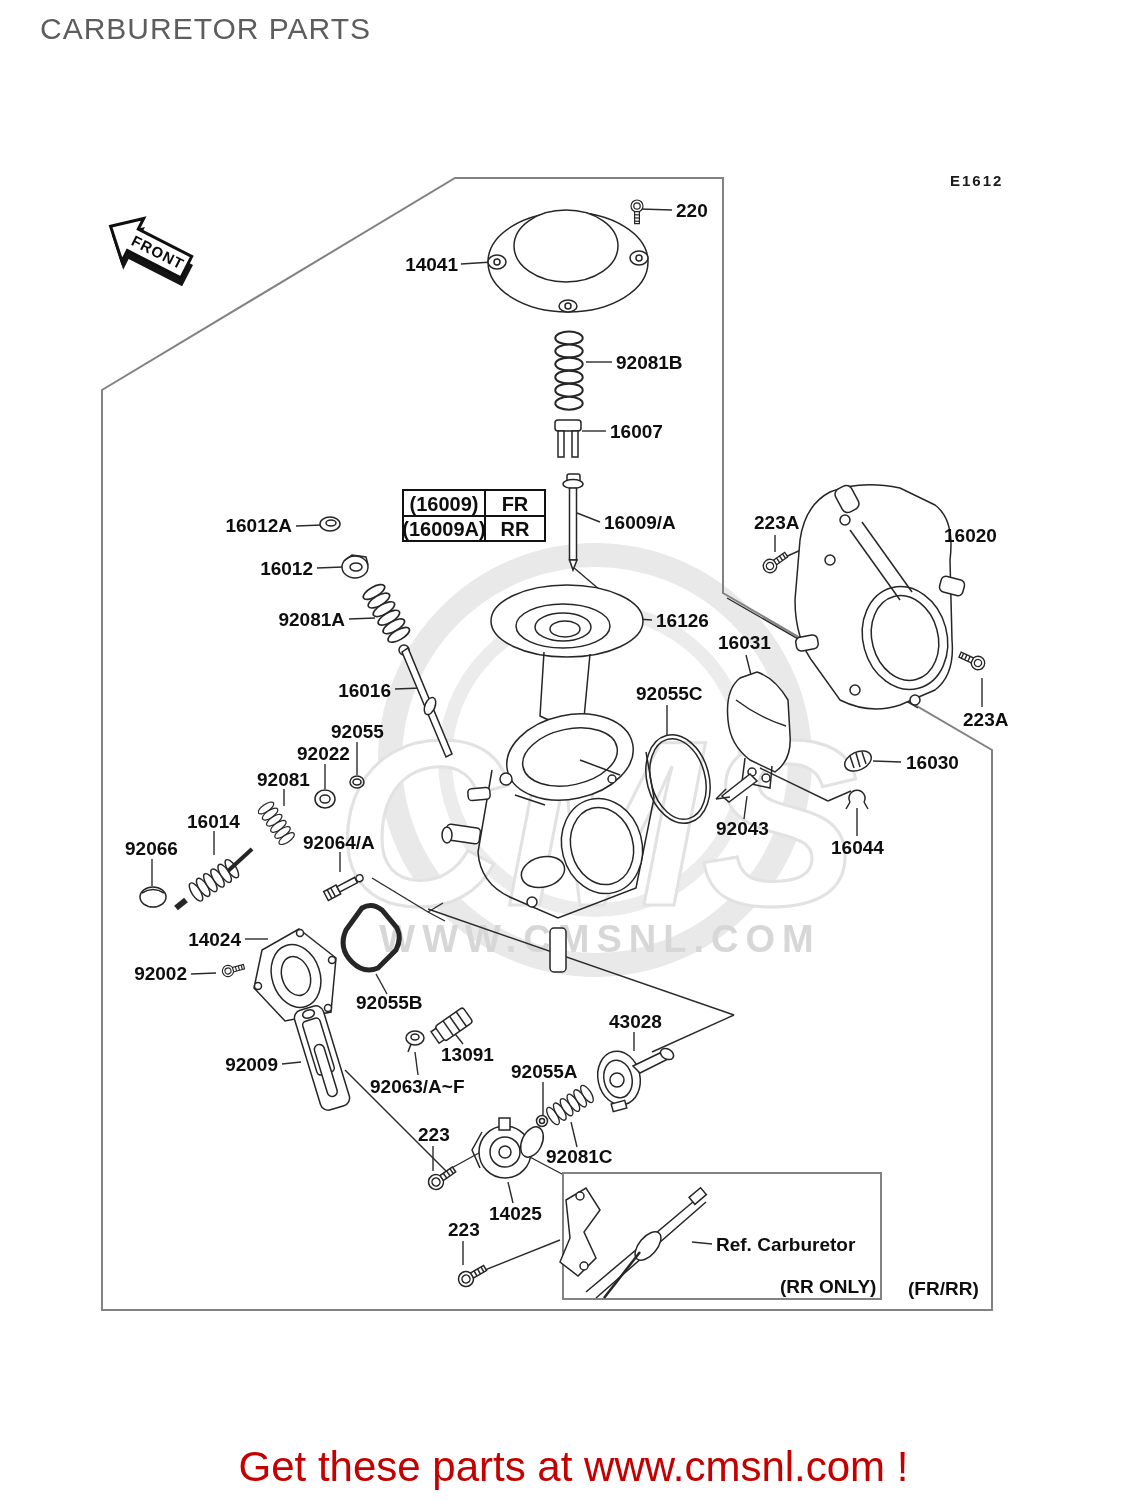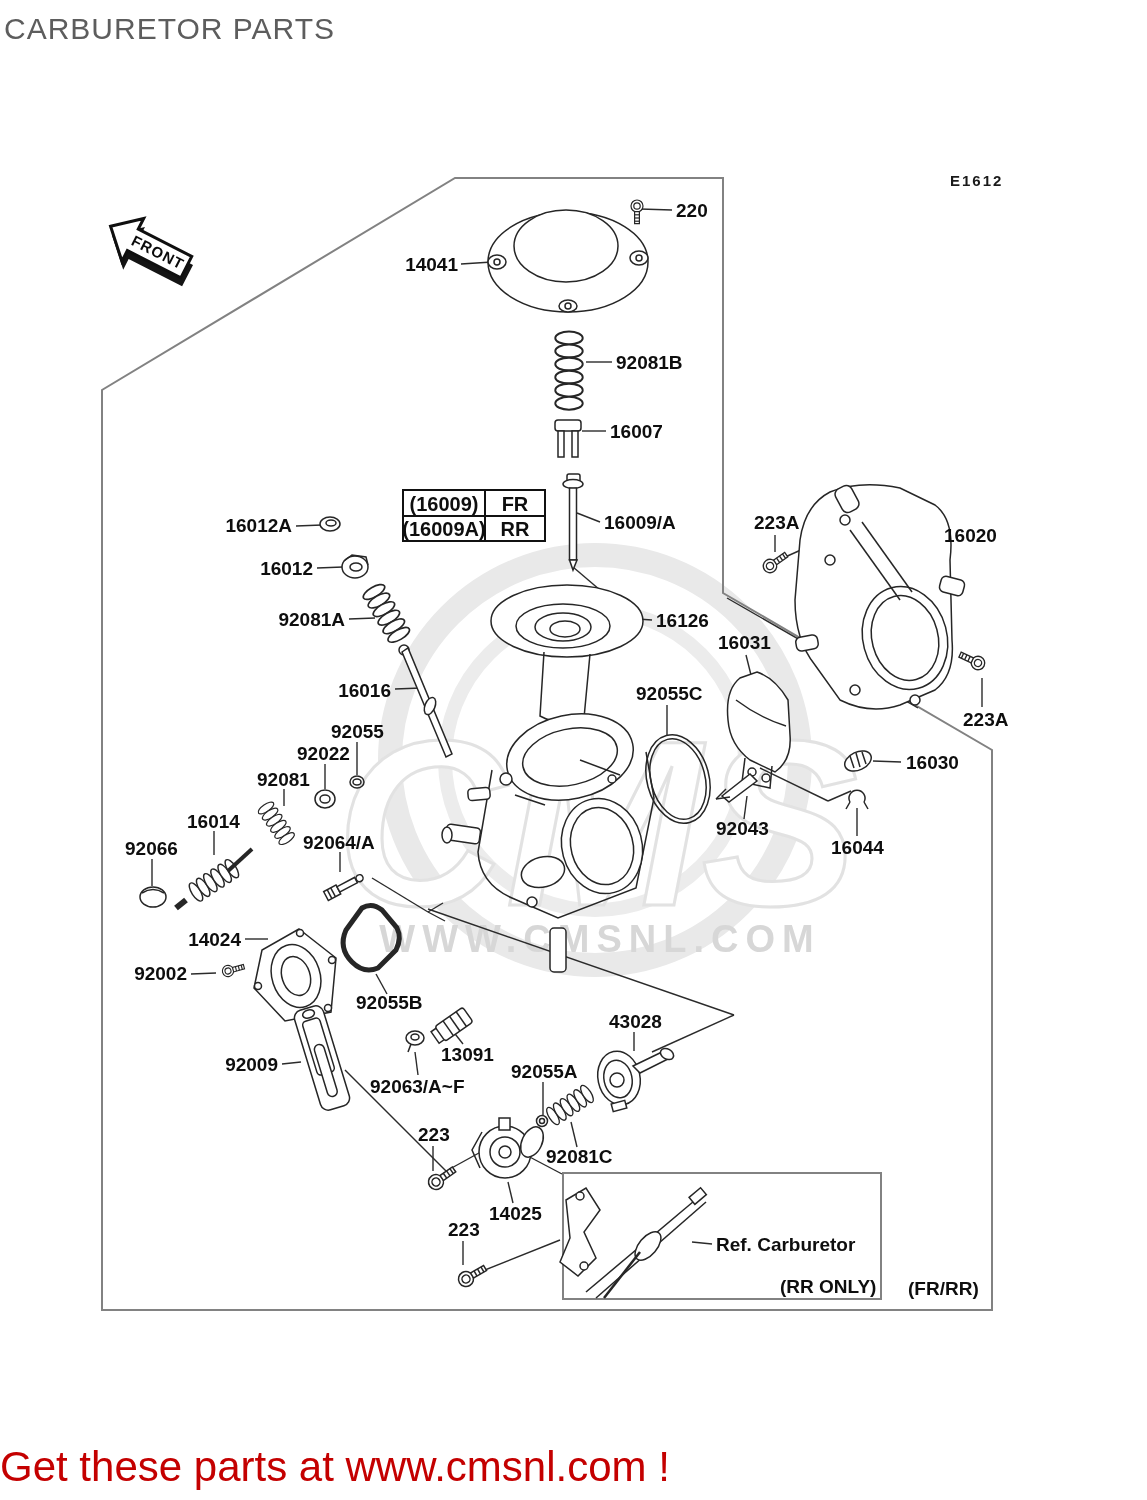--- a/index.html
+++ b/index.html
@@ -1,20 +1,20 @@
 <!DOCTYPE html>
 <html><head>
 <meta charset="utf-8">
 <style>
   html,body{margin:0;padding:0;background:#fff;}
   body{width:1147px;height:1500px;position:relative;overflow:hidden;
        font-family:"Liberation Sans", sans-serif;}
-  .page-title{position:absolute;left:4px;top:12px;font-size:30px;color:#5d5d5d;
+  .page-title{position:absolute;left:40px;top:12px;font-size:30px;color:#5d5d5d;
               letter-spacing:1px;}
-  .footer-link{position:absolute;left:0;top:1443px;width:100%;
+  .footer-link{position:absolute;left:0;top:1443px;width:100%;text-align:center;
                font-size:42px;color:#c40000;cursor:pointer;}
   svg{position:absolute;left:0;top:0;}
   .lbl{font-family:"Liberation Sans", sans-serif;font-weight:bold;font-size:19px;
        fill:#0e0e0e;}
   .lbl.end{text-anchor:end;}
   .code{font-family:"Liberation Sans", sans-serif;font-weight:bold;font-size:15px;
         fill:#1a1a1a;letter-spacing:2px;}
   .tbl{font-family:"Liberation Sans", sans-serif;font-weight:bold;font-size:20px;
        fill:#0e0e0e;text-anchor:middle;}
   .wm-big{font-family:"Liberation Sans", sans-serif;font-weight:bold;font-style:italic;

